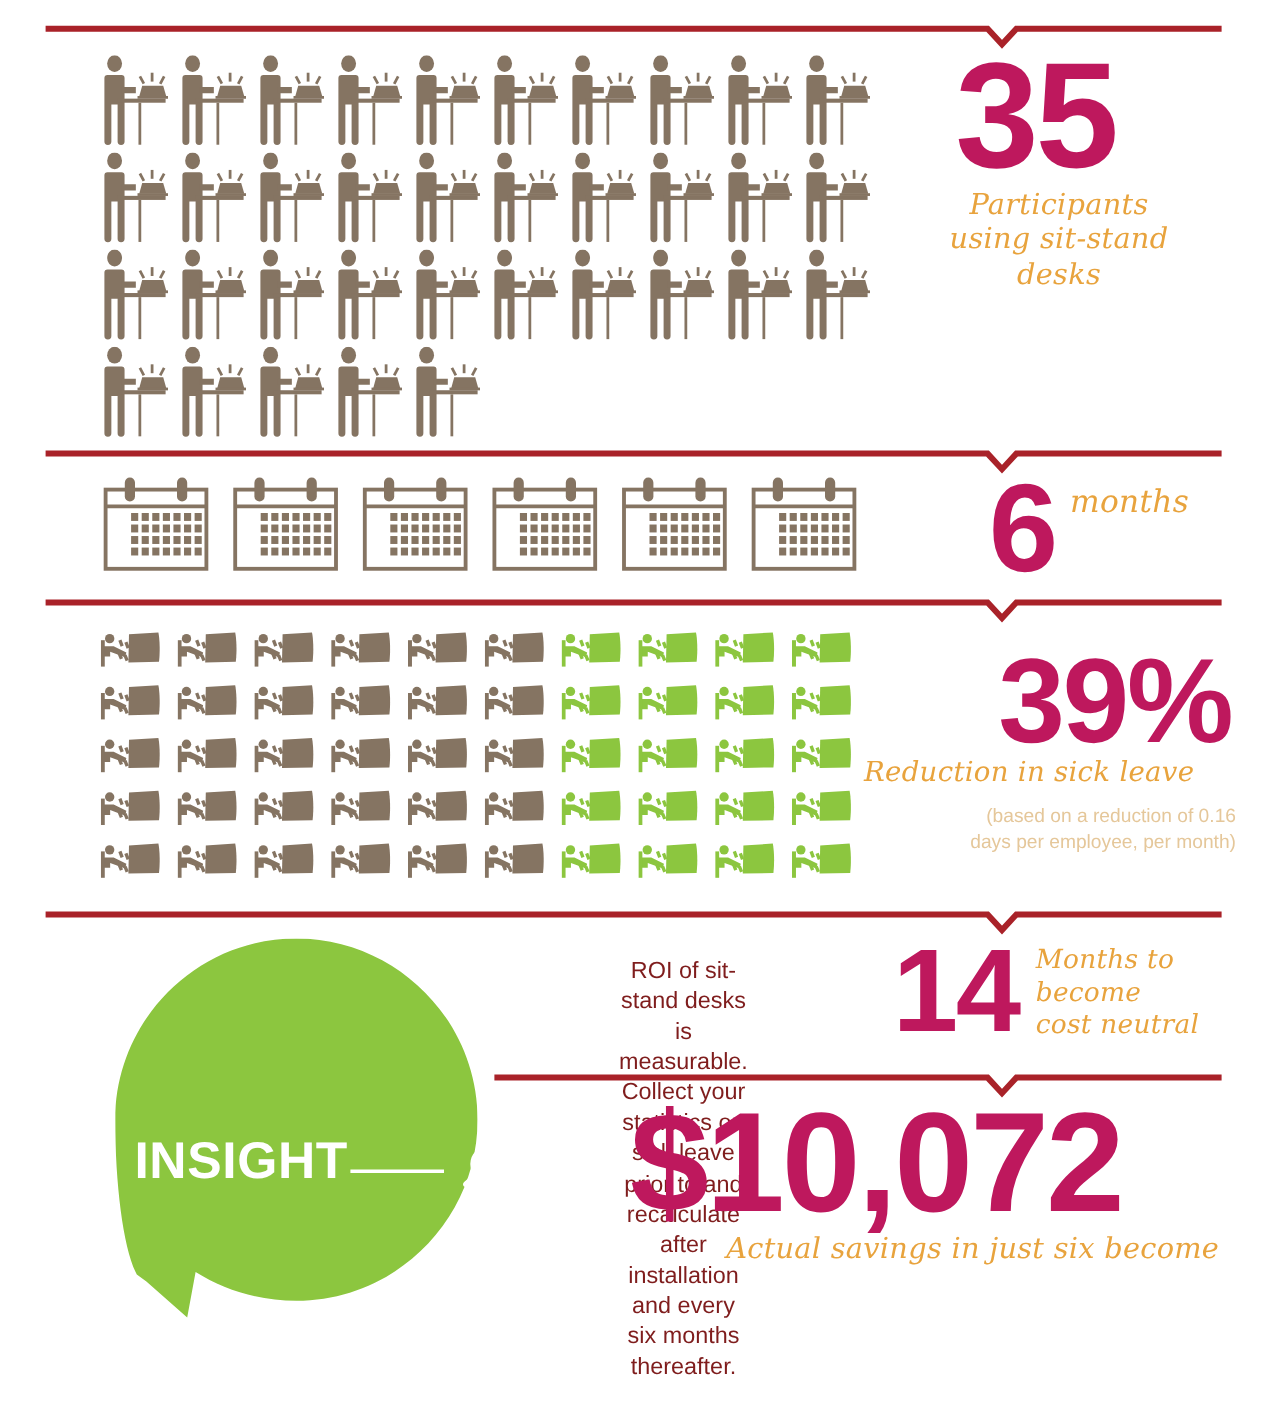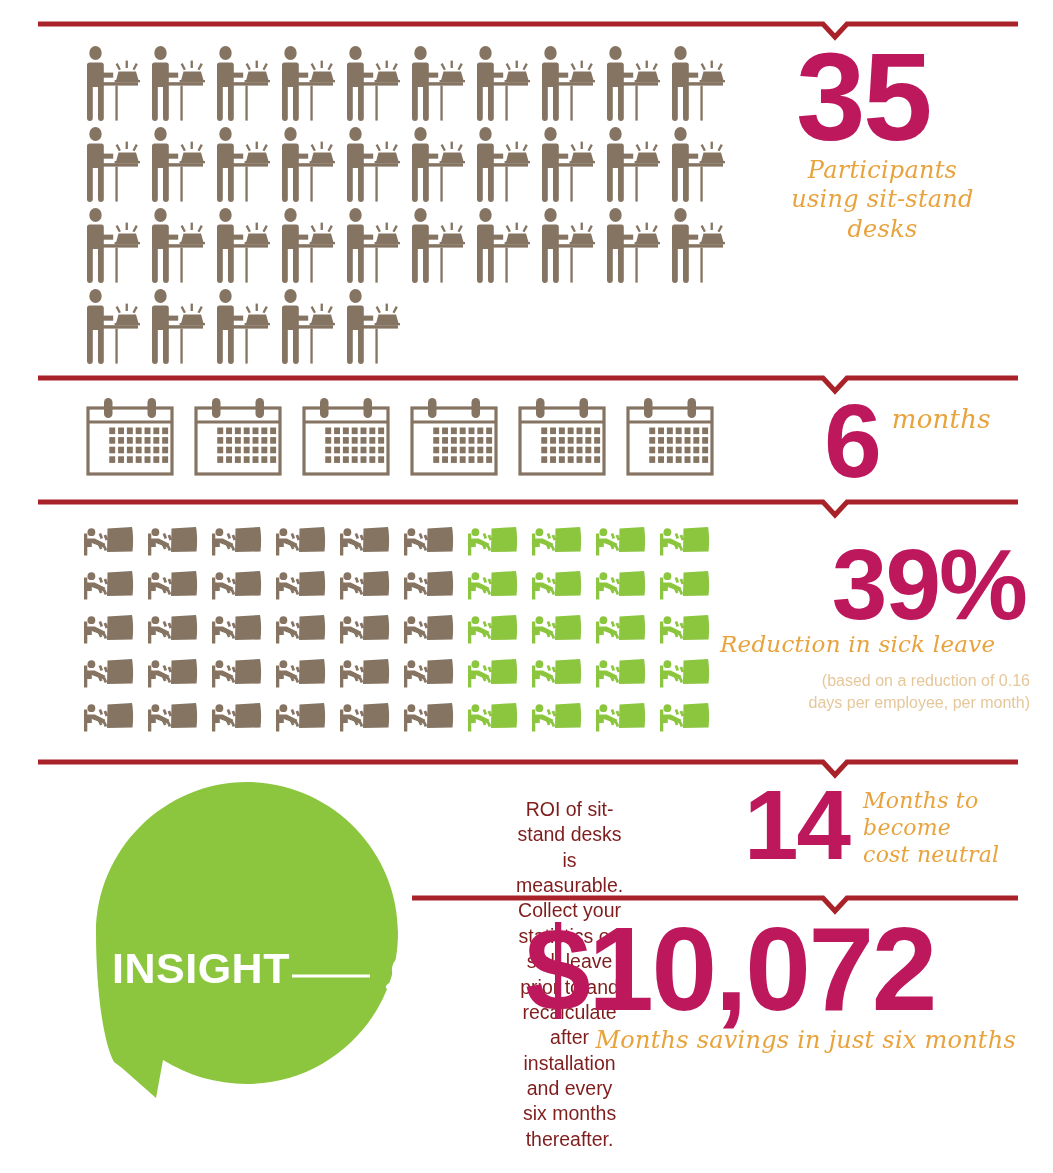--- a/index.html
+++ b/index.html
@@ -1669,16 +1669,16 @@
   </div>
 
   <div class="divider" style="left:412px;top:892px;width:606px;">
     <svg viewBox="0 0 606 22" preserveAspectRatio="none">
       <polyline points="0,6 411,6 423,19 435,6 606,6" fill="none" stroke="#A92229" stroke-width="5" stroke-linejoin="miter" vector-effect="non-scaling-stroke"></polyline>
     </svg>
   </div>
 
   <div class="stat" style="left:430px;top:918px;width:600px;text-align:right;">
     <div class="big-num" style="font-size:118px;text-align:center;">$10,072</div>
-    <div class="script" style="font-size:24px;text-align:right;margin-top:4px;padding-right:14px;">Months savings in just six months</div>
+    <div class="script" style="font-size:24px;text-align:right;margin-top:4px;padding-right:14px;">Actual savings in just six become</div>
   </div>
 
 </div>
 
 </body></html>

